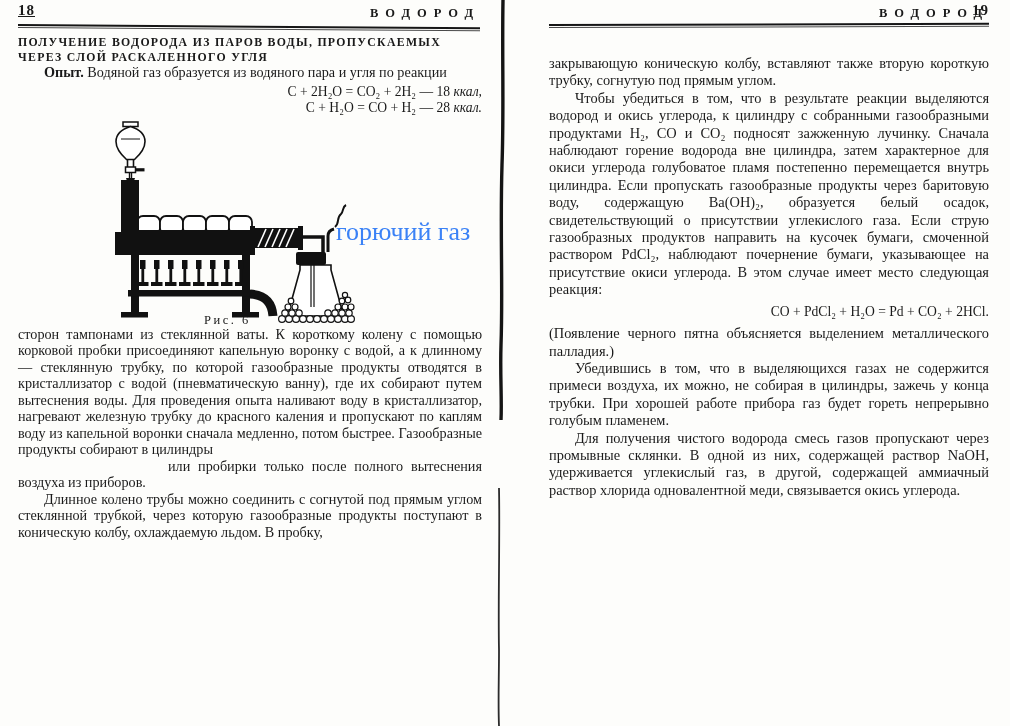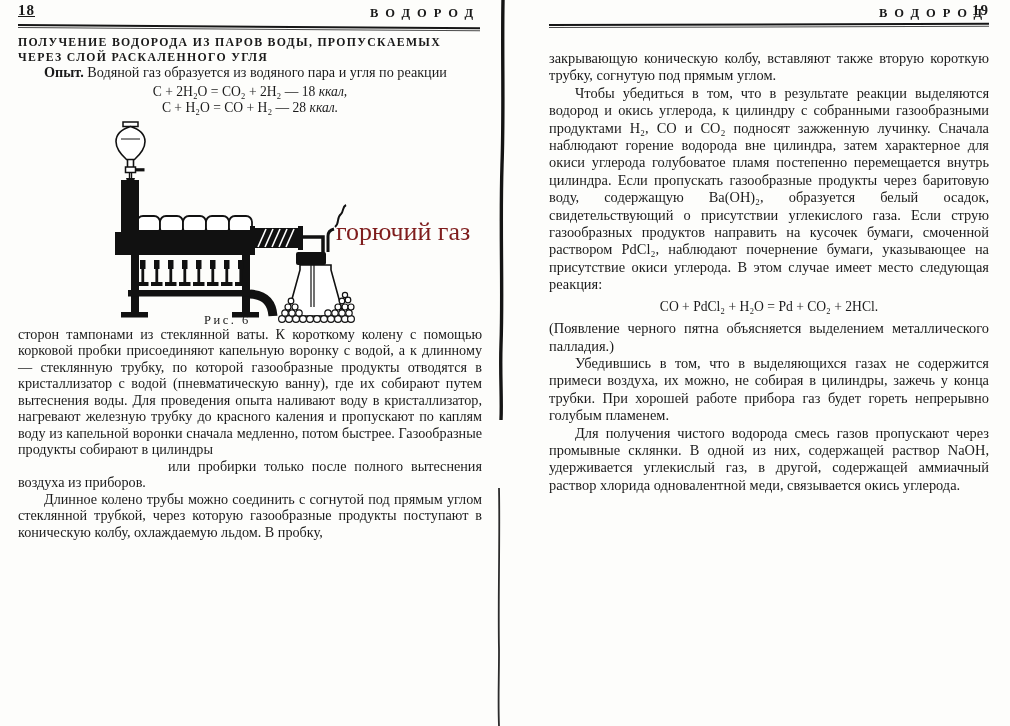--- a/index.html
+++ b/index.html
@@ -20,35 +20,35 @@
   .folio-right { right:0; }
   .running { position:absolute; top:6px; left:0; right:0; text-align:right;
              font-weight:bold; font-size:12.5px; letter-spacing:7px; }
   .rule { position:absolute; left:0; right:0; top:24px; height:5px; border-top:2px solid #161616; }
   .rule::after { content:""; position:absolute; left:0; right:0; top:1px; border-top:1px solid #4a4a4a; }
   .page-left  .rule { transform:rotate(0.4deg);  transform-origin:left center; }
   .page-right .rule { transform:rotate(-0.15deg); transform-origin:left center; }
 
   .textcol { text-align:justify; }
   .page-left  .textcol { margin:0 18px; font-size:14.2px; line-height:16.5px; }
-  .page-right .textcol { margin:8px 21px 0 43px; font-size:14.4px; line-height:17.4px; padding-top:15px; }
+  .page-right .textcol { margin:0 21px 0 43px; font-size:14.4px; line-height:17.4px; padding-top:28px; }
 
   p.bodypara { margin:0; }
   .indent { text-indent:26px; }
   .big-indent { text-indent:150px; }
   .lead { font-weight:bold; }
 
   .heading { text-align:left; font-weight:bold; font-size:11.8px; line-height:14.5px;
              letter-spacing:1.3px; margin-top:8px; }
-  .eqs { text-align:center; font-size:13.6px; line-height:16.5px; margin:3px 0; text-indent:0; }
+  .eqs { text-align:right; font-size:13.6px; line-height:16.5px; margin:3px 0; text-indent:0; }
   .eq-unit { font-style:italic; }
 
   .figure { position:relative; height:206px; margin-top:2px; }
   .apparatus { position:absolute; left:72px; top:0; }
-  .fig-label { position:absolute; left:318px; top:104px; font-size:26px; white-space:nowrap; color:#7f1d1d; }
+  .fig-label { position:absolute; left:318px; top:104px; font-size:26px; white-space:nowrap; color:#3b82f6; }
   .fig-caption { position:absolute; left:186px; top:192px; font-size:12.5px; letter-spacing:2.5px; }
 
   .crease { position:absolute; left:488px; top:0; width:22px; height:726px; pointer-events:none; }
 </style>
 </head>
 <body>
 
 <div class="screen">
 
   <div class="page page-left">

